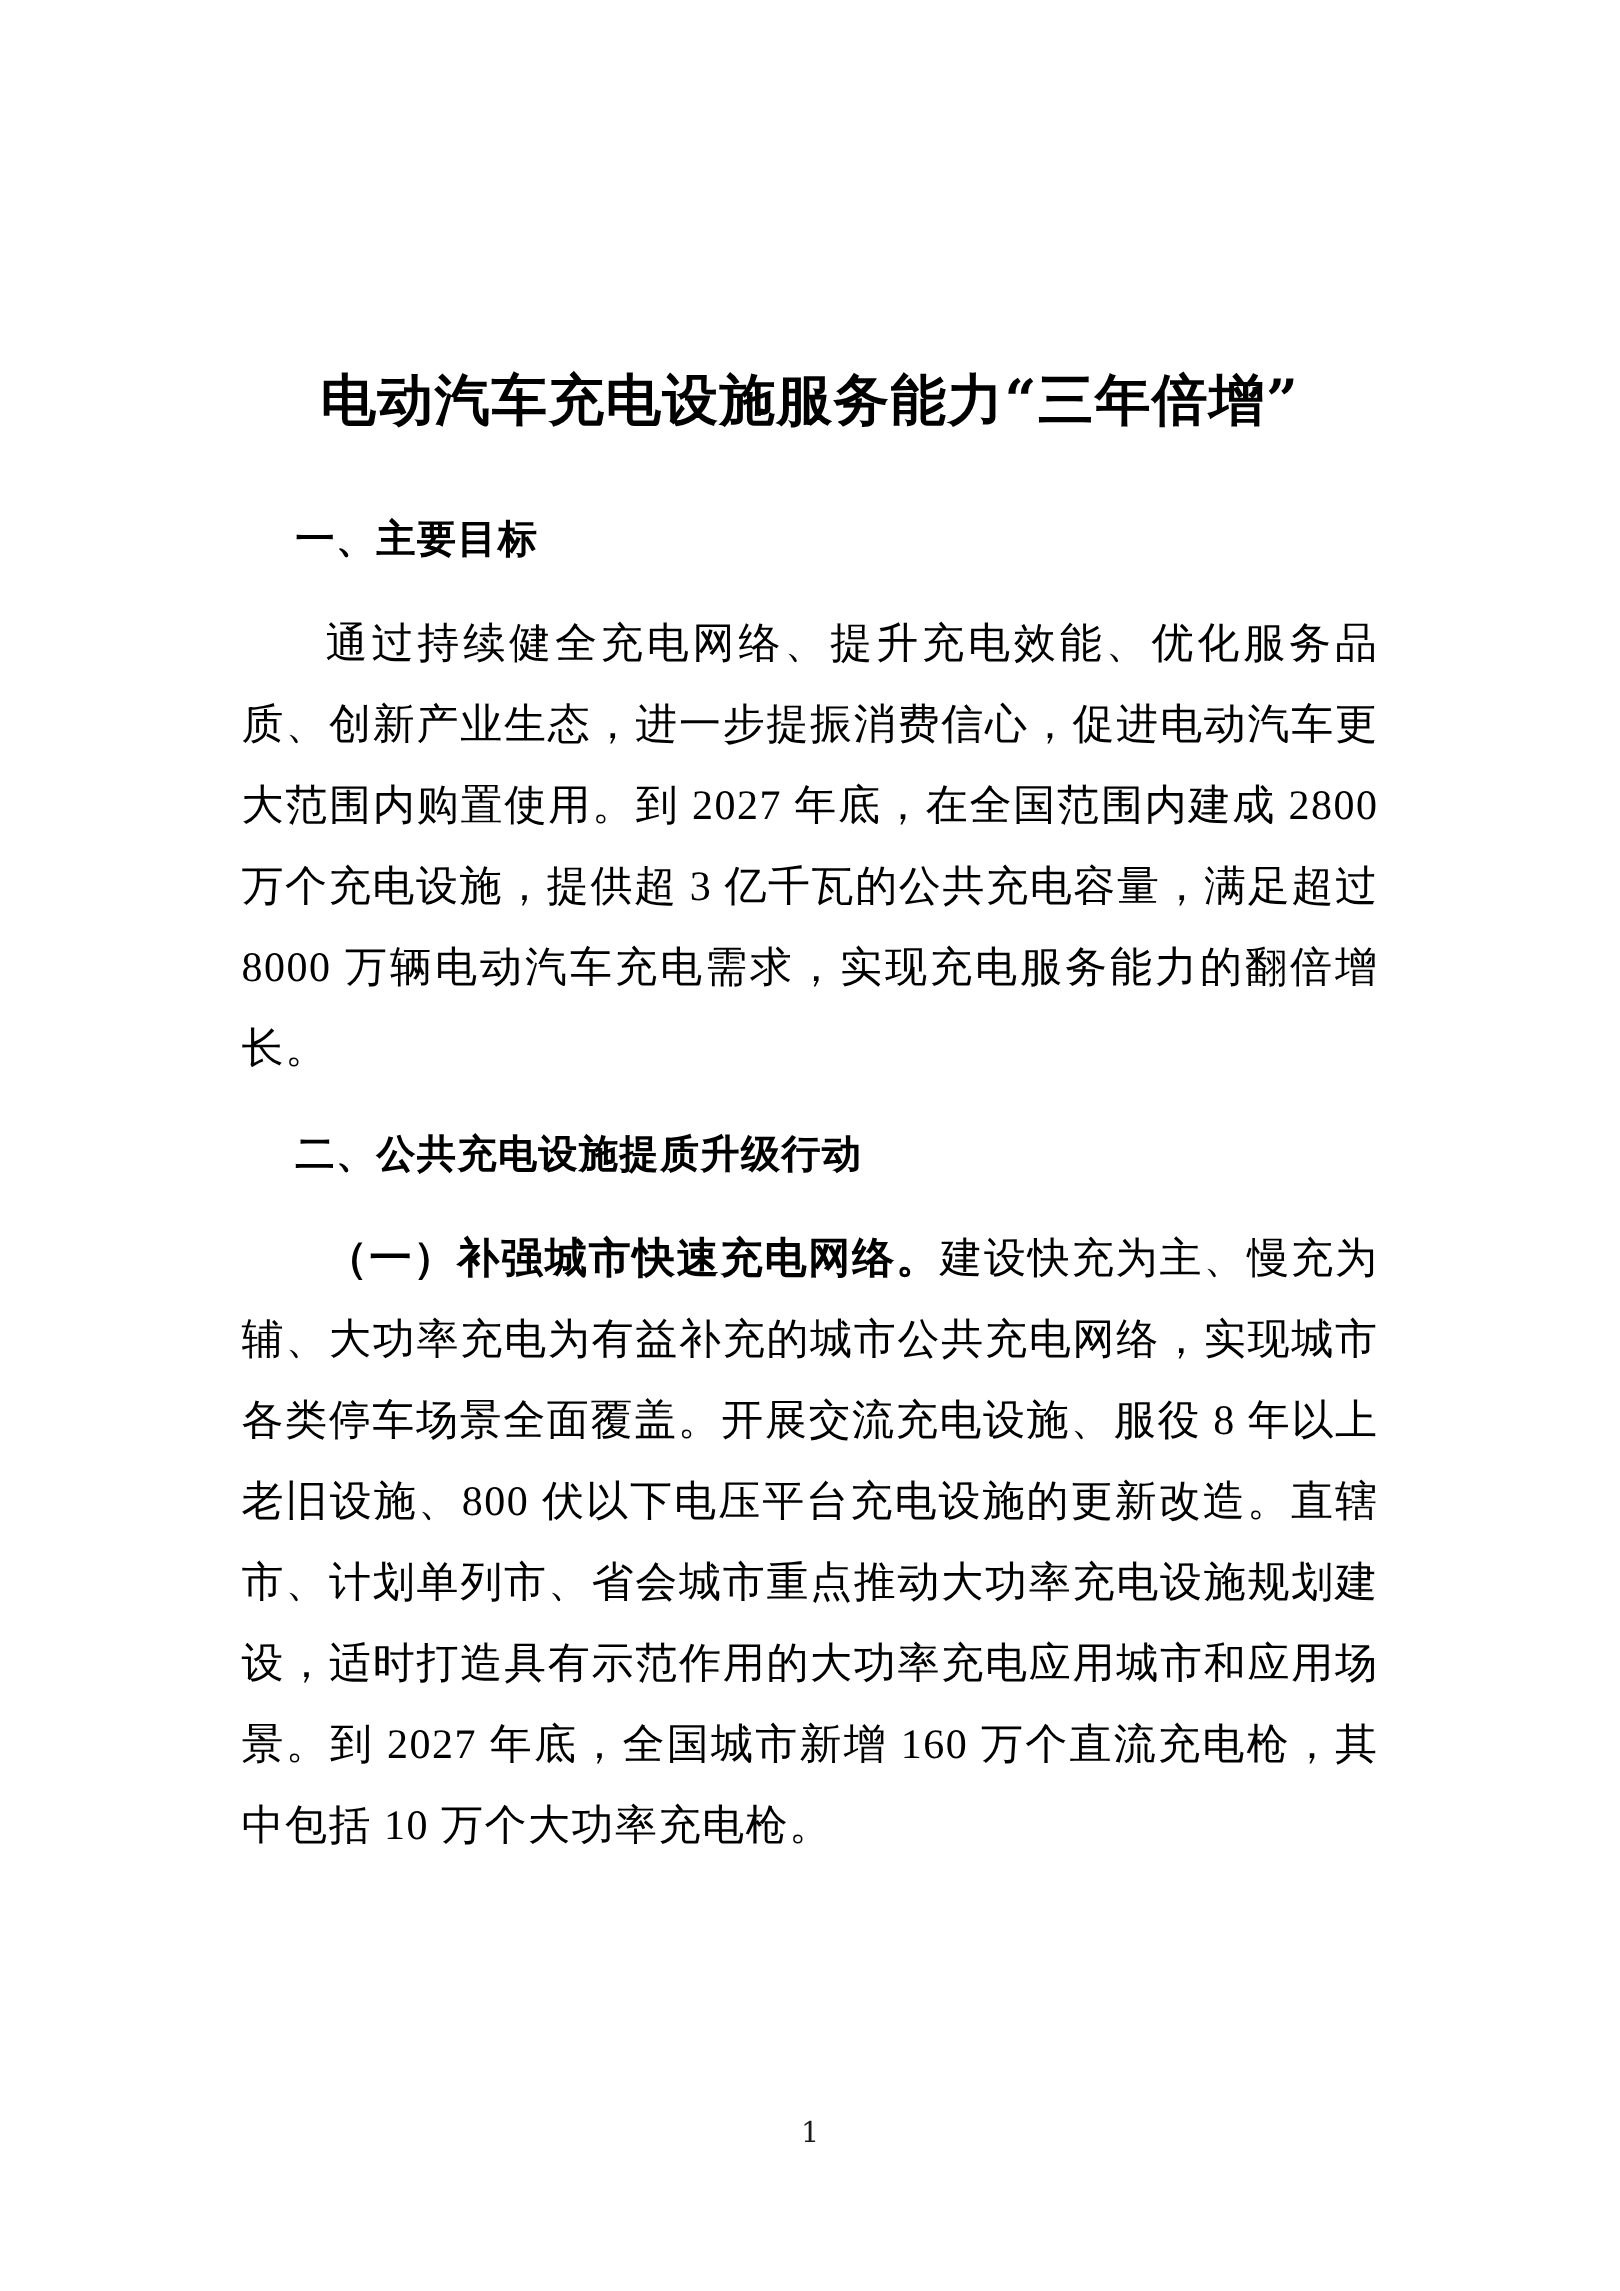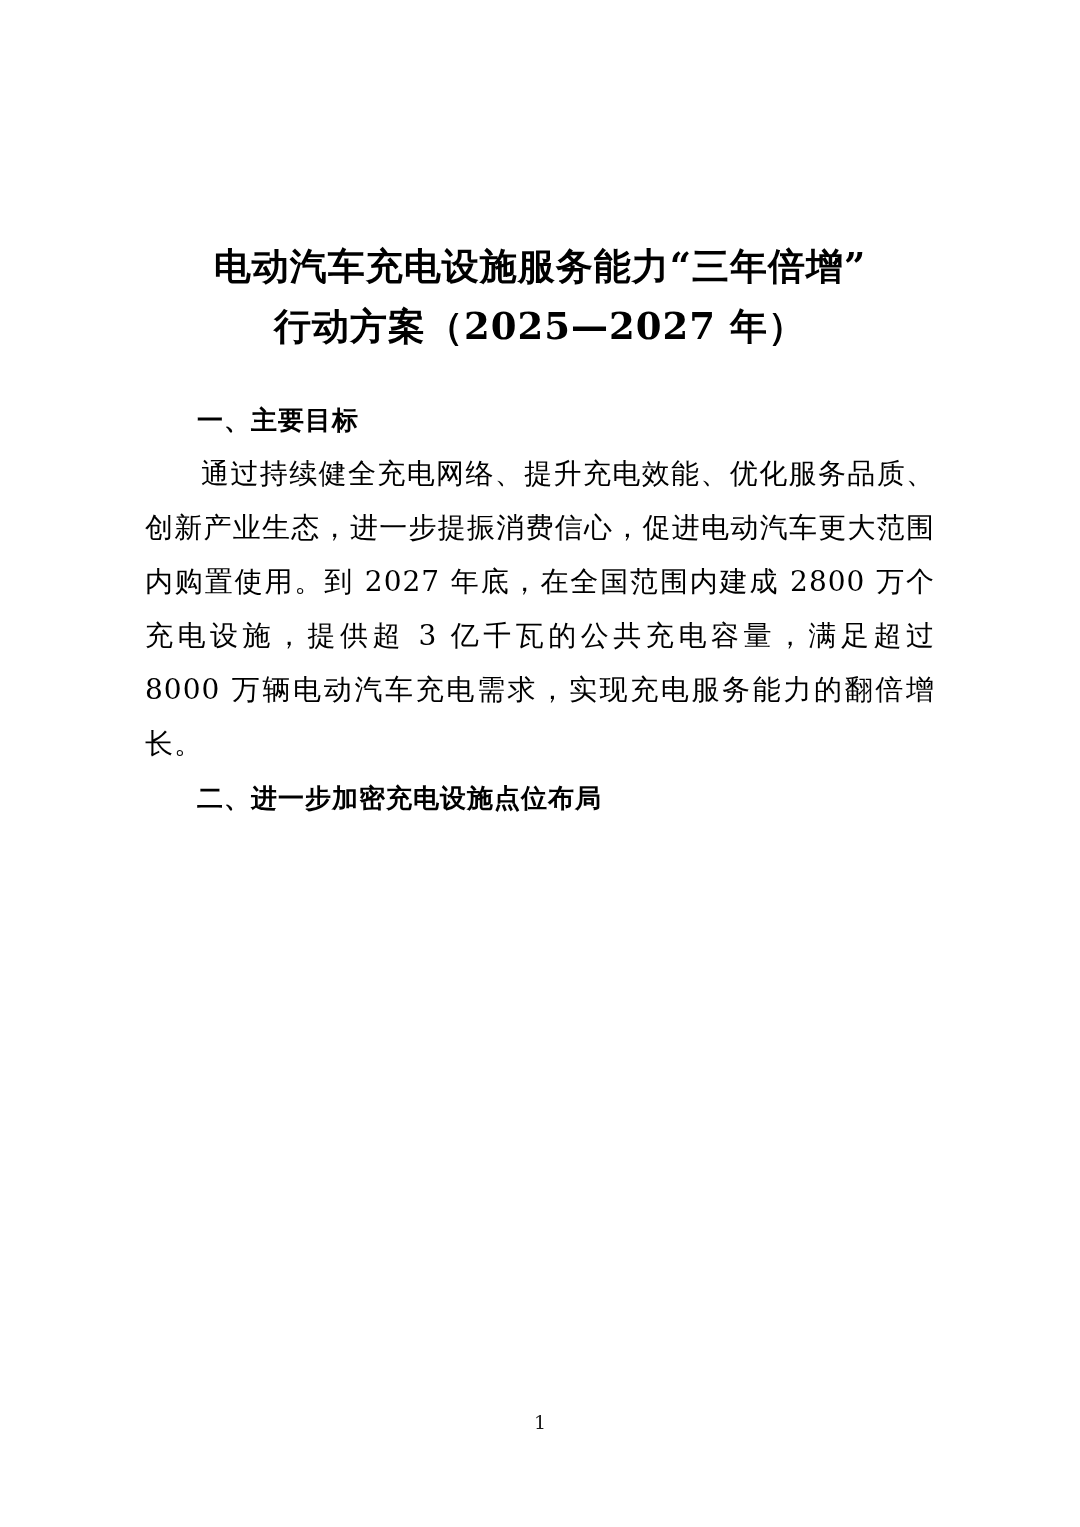--- a/index.html
+++ b/index.html
@@ -41,22 +41,23 @@
     margin: 0;
     font-size: 26px;
     font-weight: bold;
     line-height: 54px;
     text-indent: 2em;
     text-align: left;
     font-family: "DejaVu Sans", "Liberation Sans", sans-serif;
     letter-spacing: 1px;
   }
   .doc-paragraph {
-    margin: 0;
+    margin: 16px;
     text-indent: 2em;
+    font-family: Liberation Serif, serif;
   }
   .para-lead {
     font-weight: bold;
   }
   .page-footer {
     position: absolute;
     top: 1410px;
     left: 0;
     width: 100%;
     text-align: center;
@@ -65,30 +66,30 @@
     color: #1a1a1a;
   }
 </style>
 </head>
 <body>
 
 <div class="page">
 
   <h1 class="doc-title">
     <span class="title-line">电动汽车充电设施服务能力“三年倍增”</span>
-    <span class="title-line">行动方案（2025—2027 年）</span>
   </h1>
 
   <div class="doc-body">
 
     <h2 class="section-heading">一、主要目标</h2>
 
     <p class="doc-paragraph"><span>通过持续健全充电网络、提升充电效能、优化服务品质、创新产业生态，进一步提振消费信心，促进电动汽车更大范围内购置使用。到 2027 年底，在全国范围内建成 2800 万个充电设施，提供超 3 亿千瓦的公共充电容量，满足超过 8000 万辆电动汽车充电需求，实现充电服务能力的翻倍增长。</span></p>
 
-    <h2 class="section-heading">二、进一步加密充电设施点位布局</h2>
+    <h2 class="section-heading">二、公共充电设施提质升级行动</h2>
 
+    <p class="doc-paragraph"><span class="para-lead">（一）补强城市快速充电网络。</span><span>建设快充为主、慢充为辅、大功率充电为有益补充的城市公共充电网络，实现城市各类停车场景全面覆盖。开展交流充电设施、服役 8 年以上老旧设施、800 伏以下电压平台充电设施的更新改造。直辖市、计划单列市、省会城市重点推动大功率充电设施规划建设，适时打造具有示范作用的大功率充电应用城市和应用场景。到 2027 年底，全国城市新增 160 万个直流充电枪，其中包括 10 万个大功率充电枪。</span></p>
 
 
   </div>
 
   <div class="page-footer">1</div>
 
 </div>
 
 </body></html>

